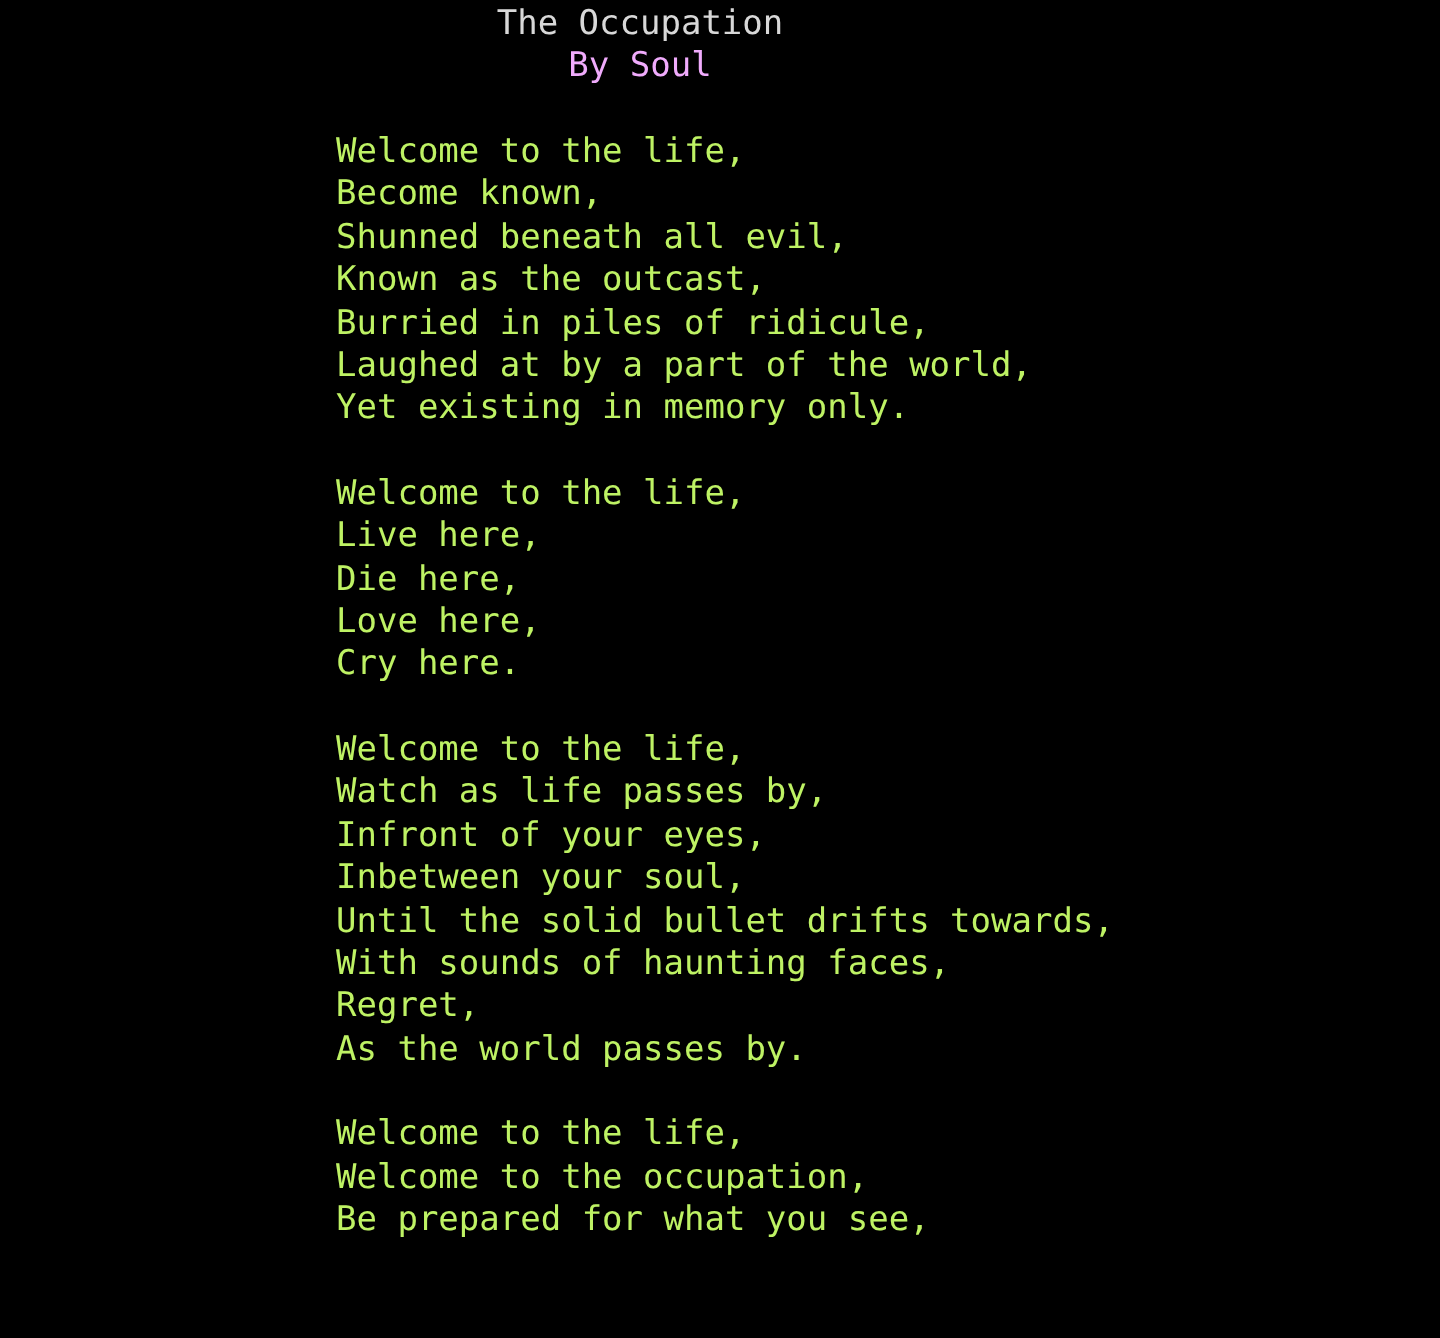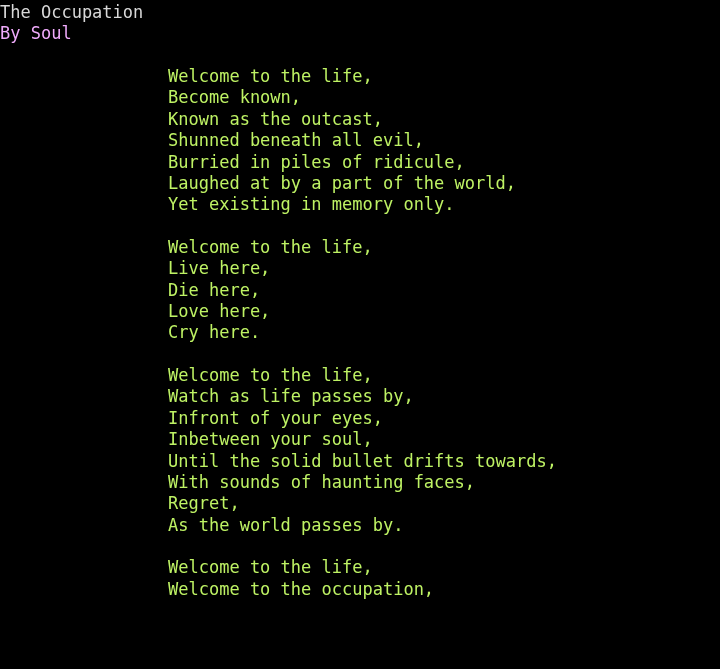--- a/index.html
+++ b/index.html
@@ -14,20 +14,21 @@
     font-family: "DejaVu Sans Mono", monospace;
     color: #cfcfcf;
   }
   .page {
     position: relative;
     width: 720px;
     height: 669px;
     background: #000000;
   }
   .title-block {
+    text-align: center;
     padding-top: 2px;
     width: 640px;
     margin-left: 0;
   }
   .title {
     font-size: 17px;
     line-height: 21px;
     letter-spacing: 0px;
     color: #d8d8d8;
     white-space: pre;
@@ -63,22 +64,22 @@
   <div class="title-block">
     <div class="title">The Occupation</div>
     <div class="byline">By Soul</div>
   </div>
 
   <div class="poem">
 
     <div class="stanza">
       <div class="line">Welcome to the life,</div>
       <div class="line">Become known,</div>
+      <div class="line">Shunned beneath all evil,</div>
       <div class="line">Known as the outcast,</div>
-      <div class="line">Shunned beneath all evil,</div>
       <div class="line">Burried in piles of ridicule,</div>
       <div class="line">Laughed at by a part of the world,</div>
       <div class="line">Yet existing in memory only.</div>
     </div>
 
     <div class="stanza">
       <div class="line">Welcome to the life,</div>
       <div class="line">Live here,</div>
       <div class="line">Die here,</div>
       <div class="line">Love here,</div>
@@ -92,16 +93,17 @@
       <div class="line">Inbetween your soul,</div>
       <div class="line">Until the solid bullet drifts towards,</div>
       <div class="line">With sounds of haunting faces,</div>
       <div class="line">Regret,</div>
       <div class="line">As the world passes by.</div>
     </div>
 
     <div class="stanza">
       <div class="line">Welcome to the life,</div>
       <div class="line">Welcome to the occupation,</div>
+      <div class="line">Be prepared for what you see,</div>
     </div>
 
   </div>
 </div>
 
 </body></html>

